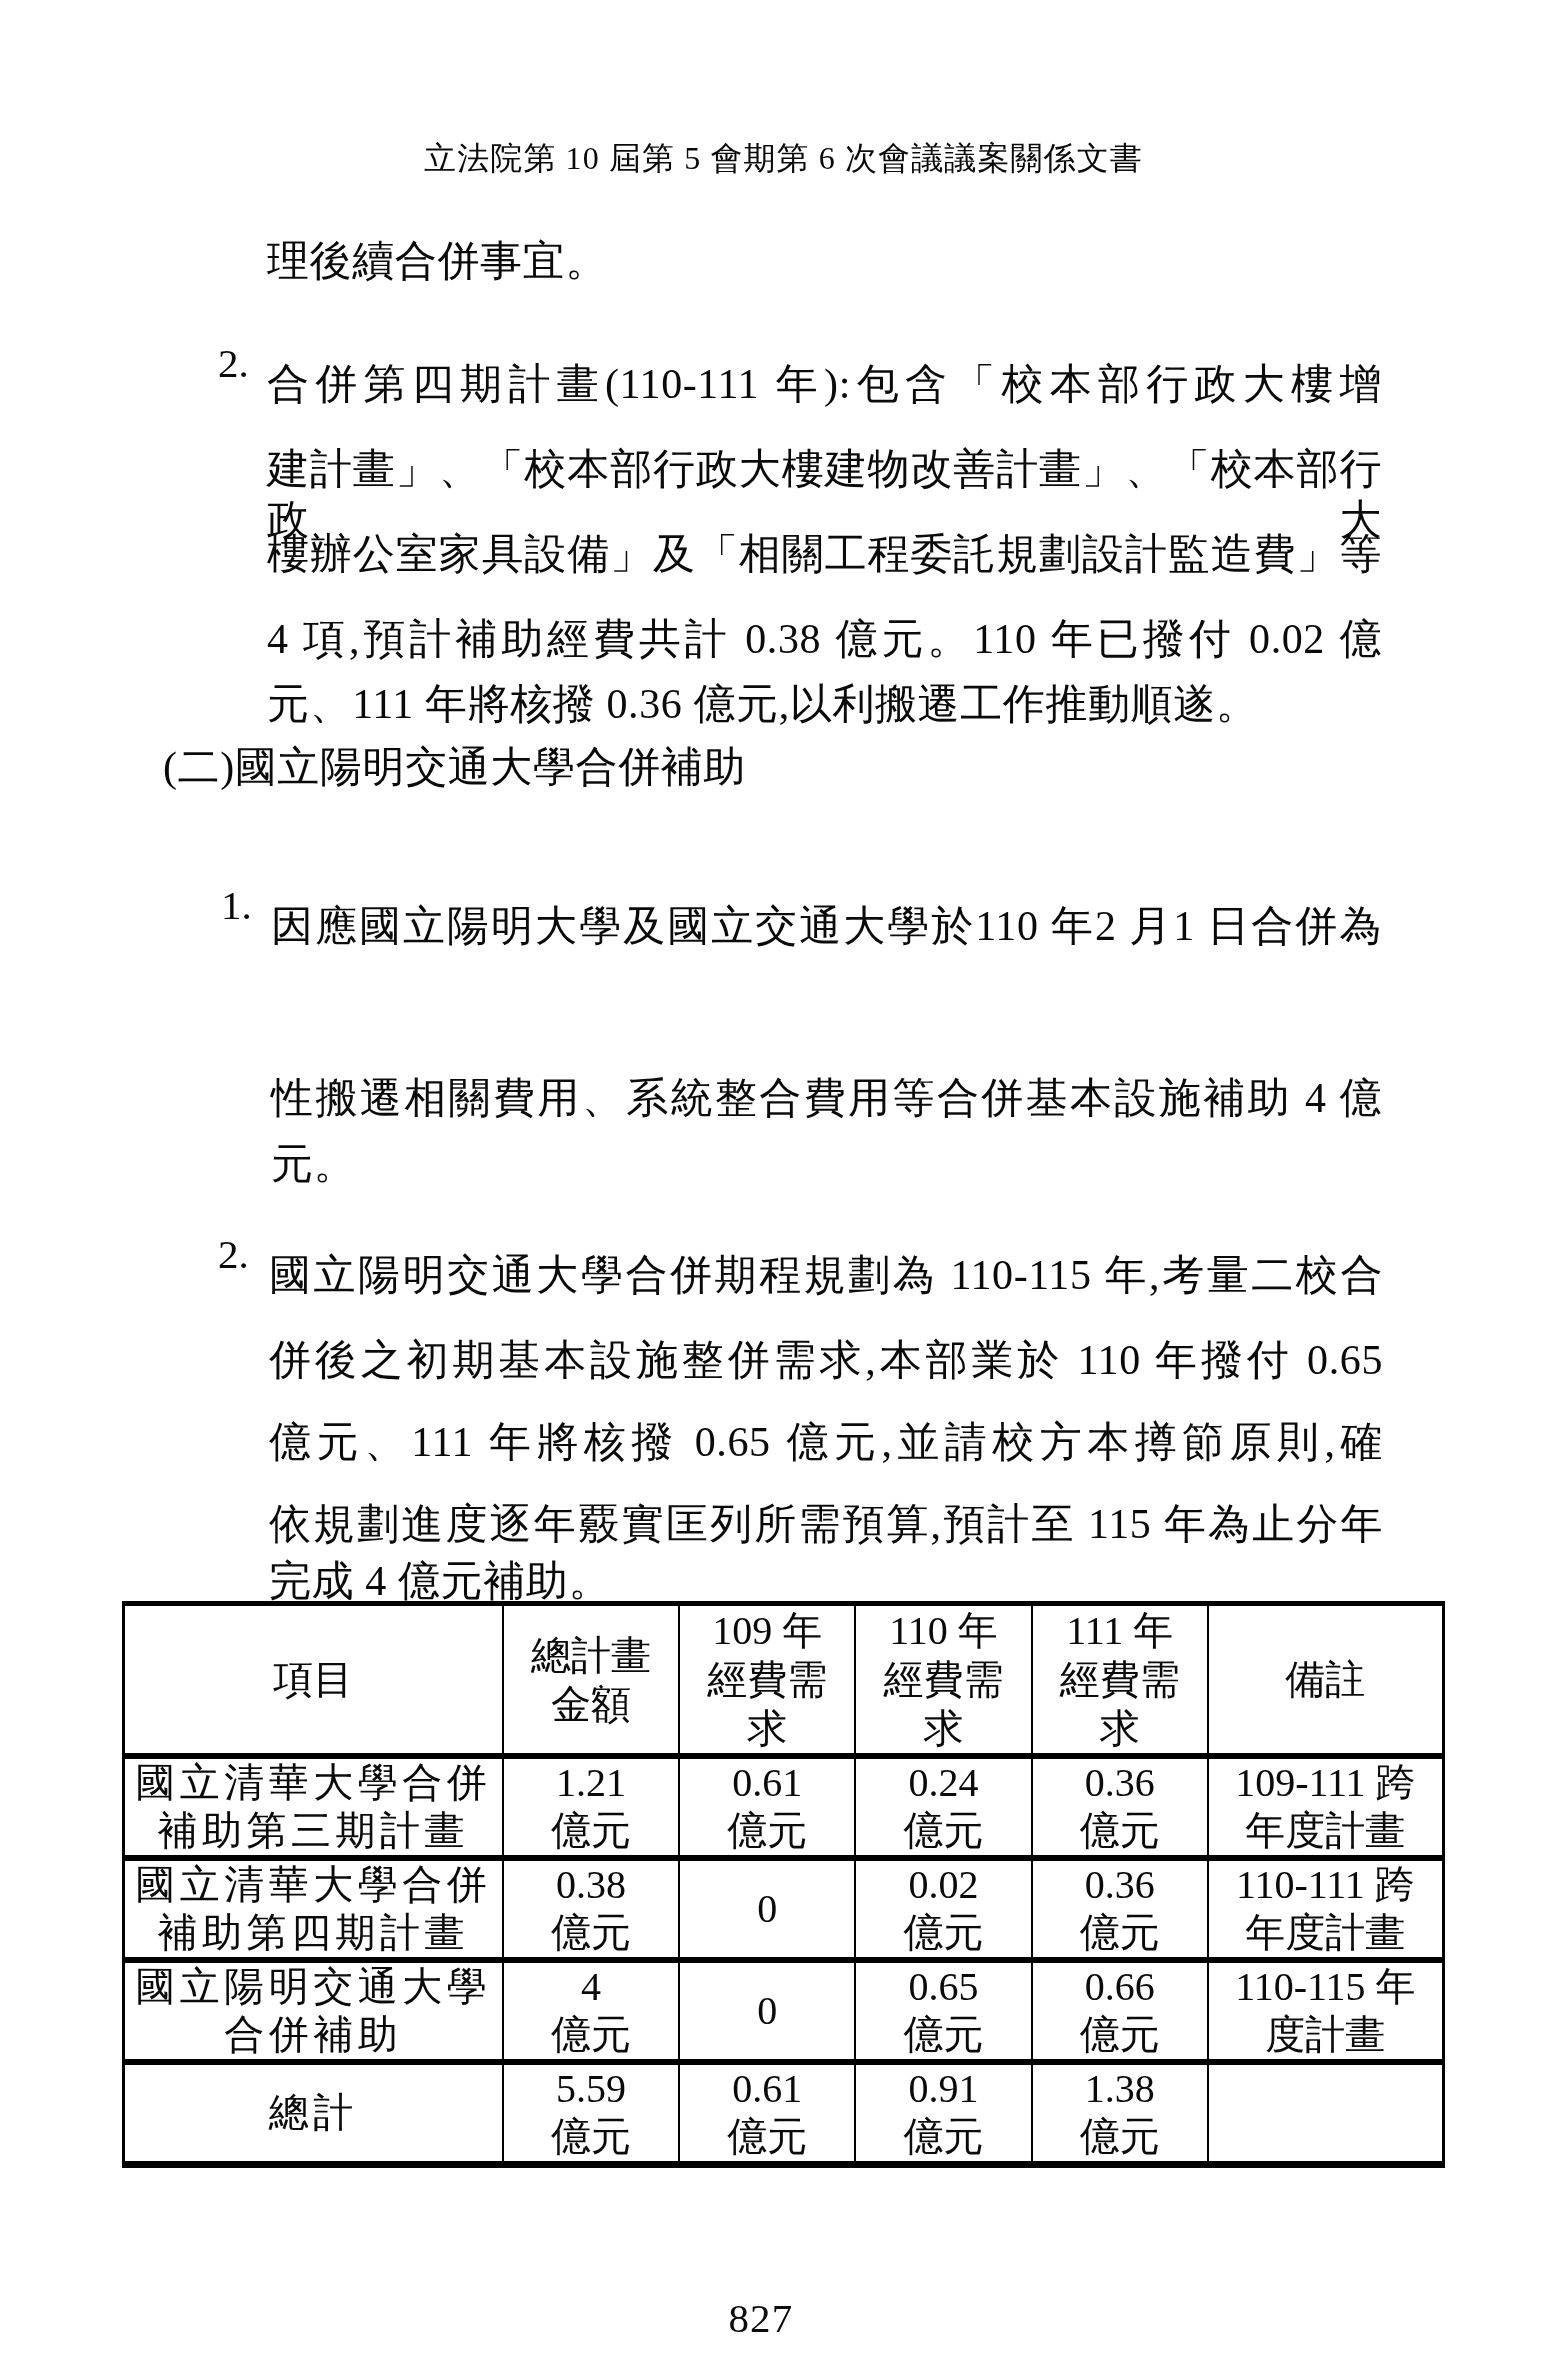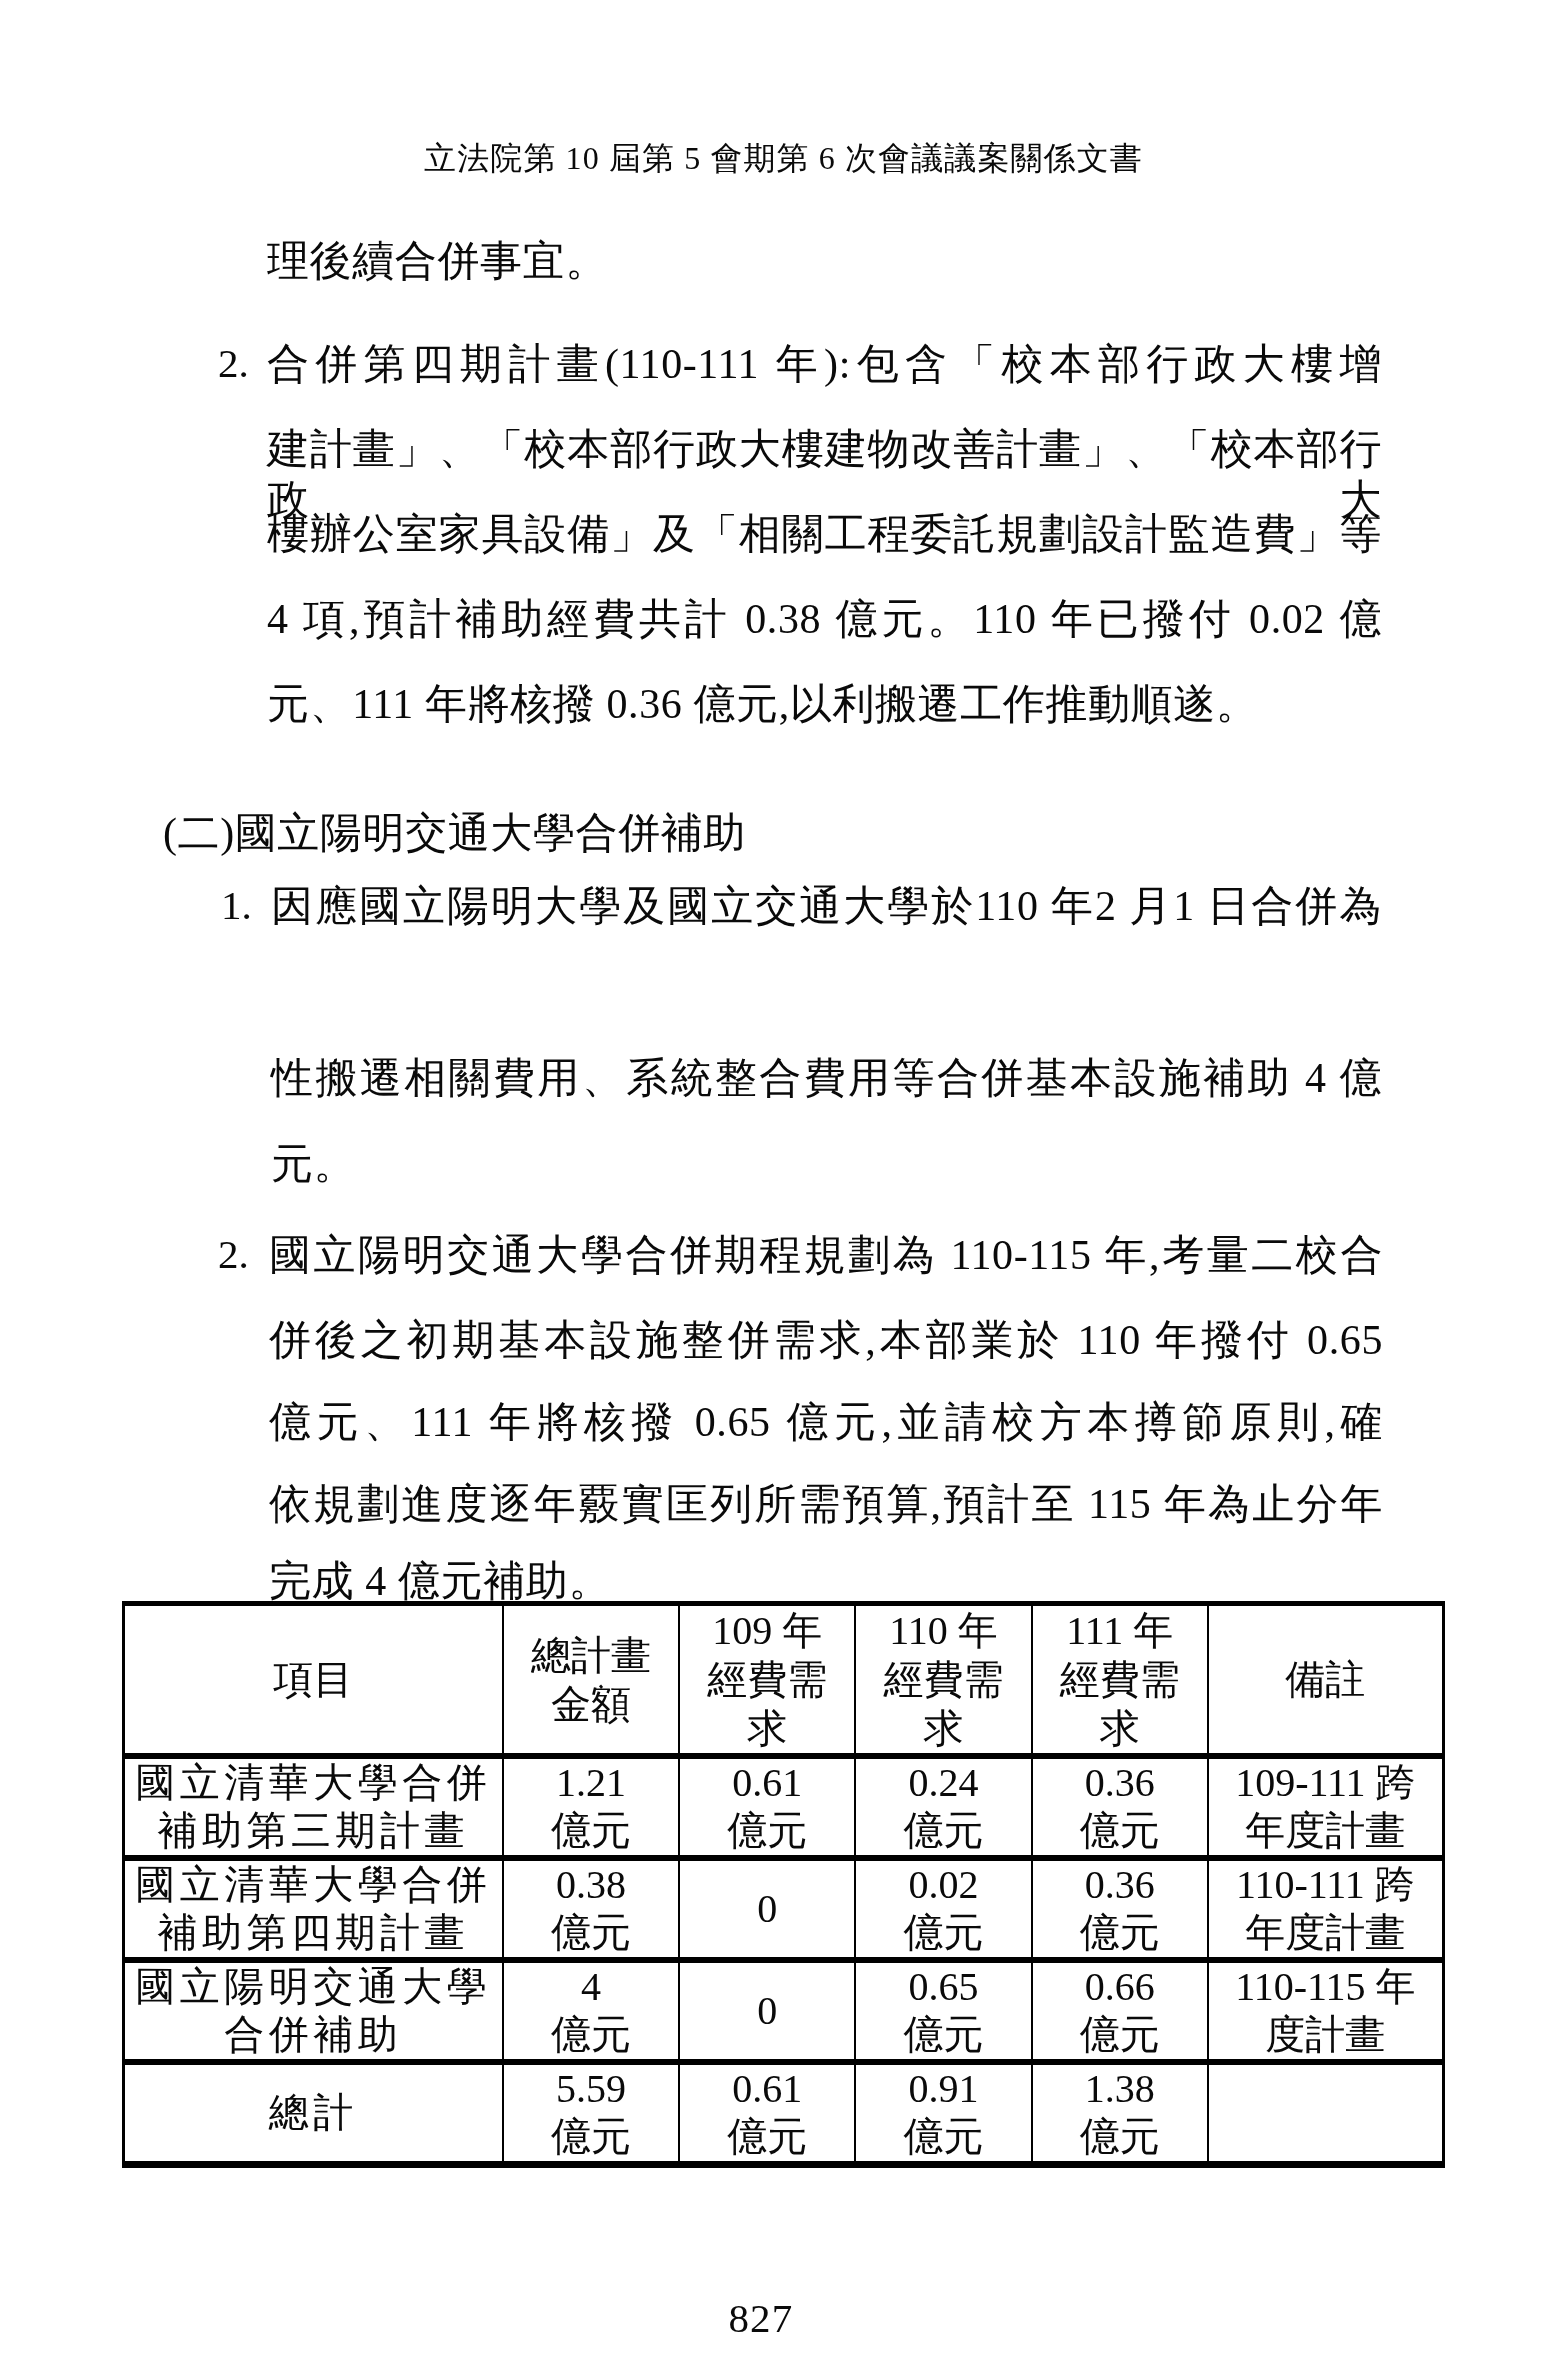--- a/index.html
+++ b/index.html
@@ -48,20 +48,21 @@
     font-size: 42px;
     line-height: 1.22;
     font-weight: 500;
     letter-spacing: 0.6px;
     white-space: nowrap;
   }
   .line .text.full {
     white-space: normal;
     text-align: justify;
     text-align-last: justify;
+    margin-top: 20px;
   }
   .budget-table {
     position: absolute;
     left: 122px;
     top: 1601px;
     width: 1323px;
     border-collapse: collapse;
     table-layout: fixed;
     border: 3.4px solid #000;
     border-top-width: 5.7px;
@@ -127,21 +128,21 @@
       </div>
       <div class="line" style="top: 509px; padding-left: 36px;">
         <span class="text full" style="left: 267px; width: 1115px;">樓辦公室家具設備」及「相關工程委託規劃設計監造費」等</span>
       </div>
       <div class="line" style="top: 594px;">
         <span class="text full" style="left: 267px; width: 1115px;">4 項,預計補助經費共計 0.38 億元。110 年已撥付 0.02 億</span>
       </div>
       <div class="line" style="top: 679px;">
         <span class="text" style="left: 267px;">元、111 年將核撥 0.36 億元,以利搬遷工作推動順遂。</span>
       </div>
-      <div class="line" style="top: 808px;">
+      <div class="line" style="top: 742px;">
         <span class="text" style="left: 163px;">(二)國立陽明交通大學合併補助</span>
       </div>
       <div class="line" style="top: 881px;">
         <span class="marker" style="left: 221px;">1.</span>
         <span class="text full" style="left: 271px; width: 1111px;">因應國立陽明大學及國立交通大學於110 年2 月1 日合併為</span>
       </div>
       <div class="line" style="top: 1053px;">
         <span class="text full" style="left: 271px; width: 1111px;">性搬遷相關費用、系統整合費用等合併基本設施補助 4 億</span>
       </div>
       <div class="line" style="top: 1139px;">

